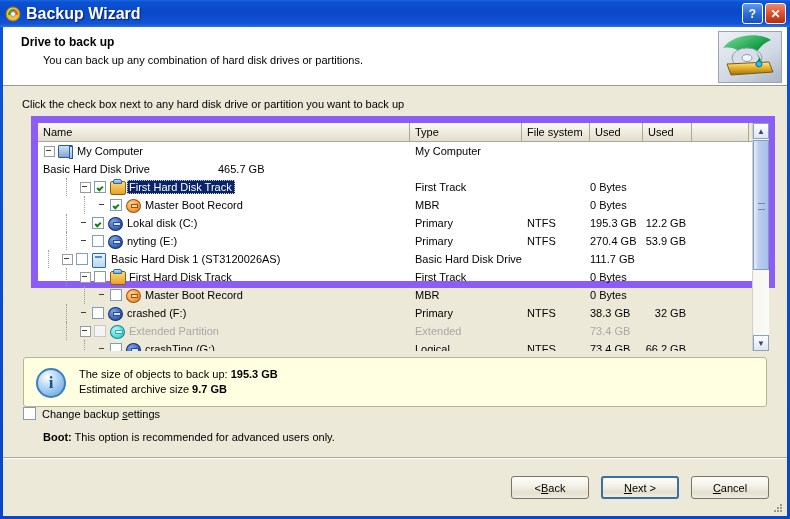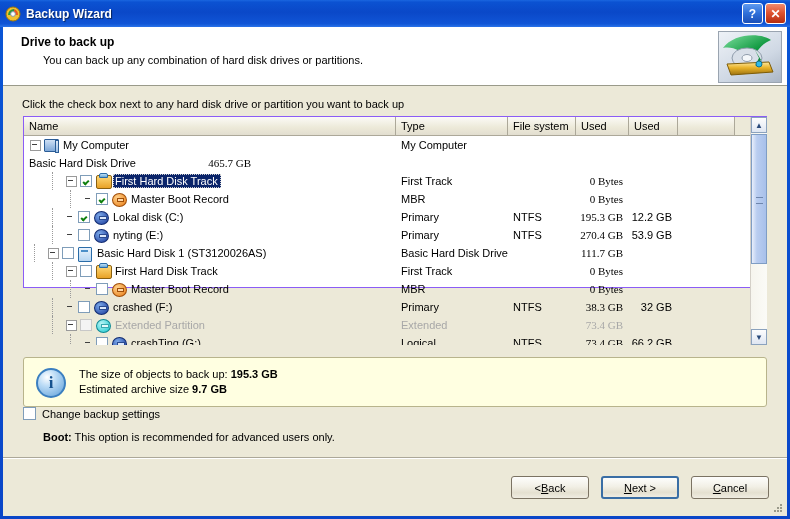--- a/index.html
+++ b/index.html
@@ -18,21 +18,21 @@
   
   .titlebar{
     position:absolute;left:0;top:0;width:790px;height:27px;
     background:linear-gradient(180deg,#1a66e0 0%,#0b52d2 8%,#0a48c8 45%,#1055d6 88%,#2a73e8 100%);
     display:flex;align-items:center;
   }
   .title-icon{
     width:16px;height:16px;margin-left:5px;margin-right:5px;position:relative;flex:none;
   }
   .title-text{
-    color:#ffffff;font-weight:bold;font-size:12px;
+    color:#ffffff;font-weight:bold;font-size:16px;
     text-shadow:1px 1px 1px rgba(0,0,0,.55);
     letter-spacing:0px;
   }
   .title-btns{position:absolute;right:4px;top:3px;display:flex;gap:2px;}
   .tbtn{
     width:21px;height:21px;border-radius:3px;
     border:1px solid #ffffff;
     display:flex;align-items:center;justify-content:center;
     color:#fff;font-weight:bold;font-size:12px;
     box-sizing:border-box;
@@ -58,22 +58,22 @@
     overflow:hidden;
   }
   
   .body{
     position:absolute;left:3px;top:86px;width:784px;height:430px;
     background:#ece9d8;box-sizing:border-box;
   }
   .instruction{position:absolute;left:19px;top:12px;font-size:11px;color:#000;}
   
   .listwrap{
-    position:absolute;left:20px;top:30px;width:744px;height:172px;
-    background:#ffffff;border:1px solid #8b5cf6;box-sizing:border-box;
+    position:absolute;left:28px;top:30px;width:744px;height:172px;
+    background:#ffffff;border:7px solid #8b5cf6;box-sizing:border-box;
   }
   .hdrrow{
     position:absolute;left:0;top:0;height:19px;width:100%;
     display:flex;background:#ece9d8;
     border-bottom:1px solid #aca899;box-sizing:border-box;
   }
   .hcell{
     height:18px;line-height:18px;font-size:11px;color:#000;
     padding-left:5px;box-sizing:border-box;
     background:linear-gradient(180deg,#fbfaf6 0%,#ece9d8 60%,#e2ded0 100%);
@@ -82,21 +82,21 @@
   }
   .rows{
     position:absolute;left:0;top:19px;width:727px;height:209px;overflow:hidden;border-radius:7px;
   }
   .row{
     height:18px;display:flex;align-items:center;white-space:nowrap;font-size:11px;
   }
   .namecell{width:372px;display:flex;align-items:center;box-sizing:border-box;overflow:hidden;position:relative;}
   .c-type{width:112px;padding-left:5px;box-sizing:border-box;overflow:hidden;}
   .c-fs{width:68px;padding-left:5px;box-sizing:border-box;overflow:hidden;}
-  .c-size{width:53px;padding-right:6px;box-sizing:border-box;text-align:right;overflow:hidden;font-family:Liberation Serif, serif;}
+  .c-size{width:53px;padding-right:6px;box-sizing:border-box;overflow:hidden;}
   .c-used{width:49px;padding-right:6px;box-sizing:border-box;text-align:right;overflow:hidden;}
   .dim{color:#a8a8a8;}
   .sel .label{background:#0a246a;color:#ffffff;padding:1px 3px 1px 2px;outline:1px dotted #cfcfcf;outline-offset:-1px;}
   .label{padding:1px 3px 1px 2px;}
   
   .indent{flex:none;height:18px;position:relative;}
   .expander{
     width:9px;height:9px;border:1px solid #9a9a9a;background:#fff;
     display:inline-block;position:relative;flex:none;margin-right:3px;
   }

